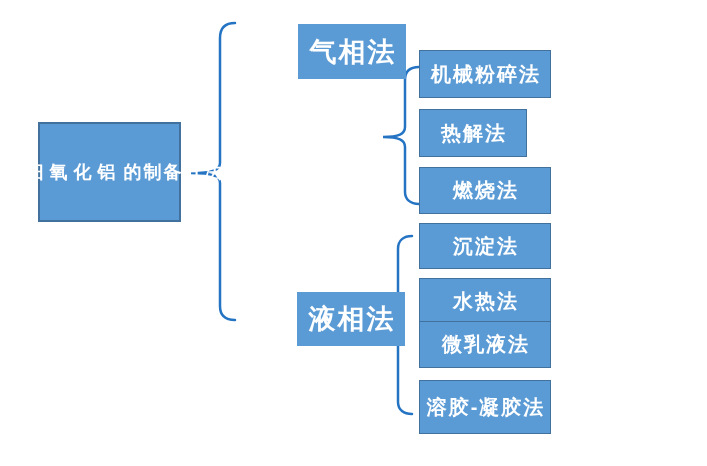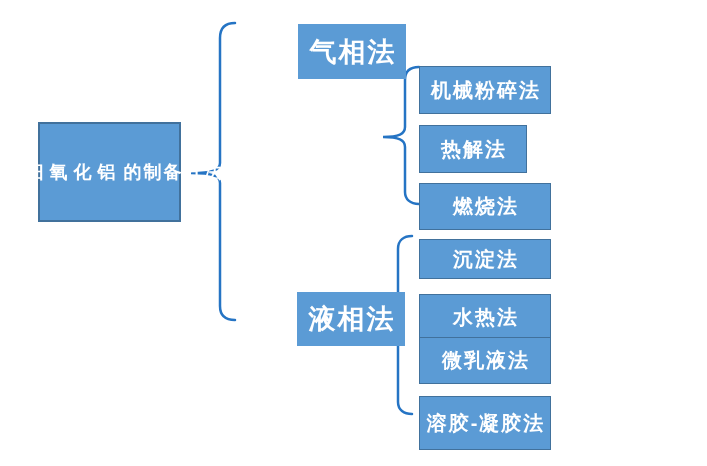--- a/index.html
+++ b/index.html
@@ -53,21 +53,20 @@
     font-size:27px;
     letter-spacing:2px;
     padding-left:2px;
     margin-left:34px;
   }
   .node.child{
     border:1px solid var(--child-border,#41719C);
     font-size:20px;
     letter-spacing:2px;
     padding-left:2px;
-    margin-top:16px;
   }
 </style>
 </head>
 <body>
 
 <div class="canvas">
 
   <svg class="links" viewBox="0 0 707 466" xmlns="http://www.w3.org/2000/svg">
     <path d="M235,23 C225,23 220,28 220,38 L220,163 C220,170 213,173 191,173
              C213,173 220,176 220,183 L220,306 C220,315 225,320 235,320"></path>
@@ -96,21 +95,21 @@
   </div>
 
   <div class="node child" style="left:419px;top:109px;width:108px;height:48px">
     <span>热解法</span>
   </div>
 
   <div class="node child" style="left:419px;top:167px;width:132px;height:47px">
     <span>燃烧法</span>
   </div>
 
-  <div class="node child" style="left:419px;top:223px;width:132px;height:40px">
+  <div class="node child" style="left:419px;top:223px;width:132px;height:46px">
     <span>沉淀法</span>
   </div>
 
   <div class="node child" style="left:419px;top:278px;width:132px;height:47px">
     <span>水热法</span>
   </div>
 
   <div class="node child" style="left:419px;top:321px;width:132px;height:47px">
     <span>微乳液法</span>
   </div>

